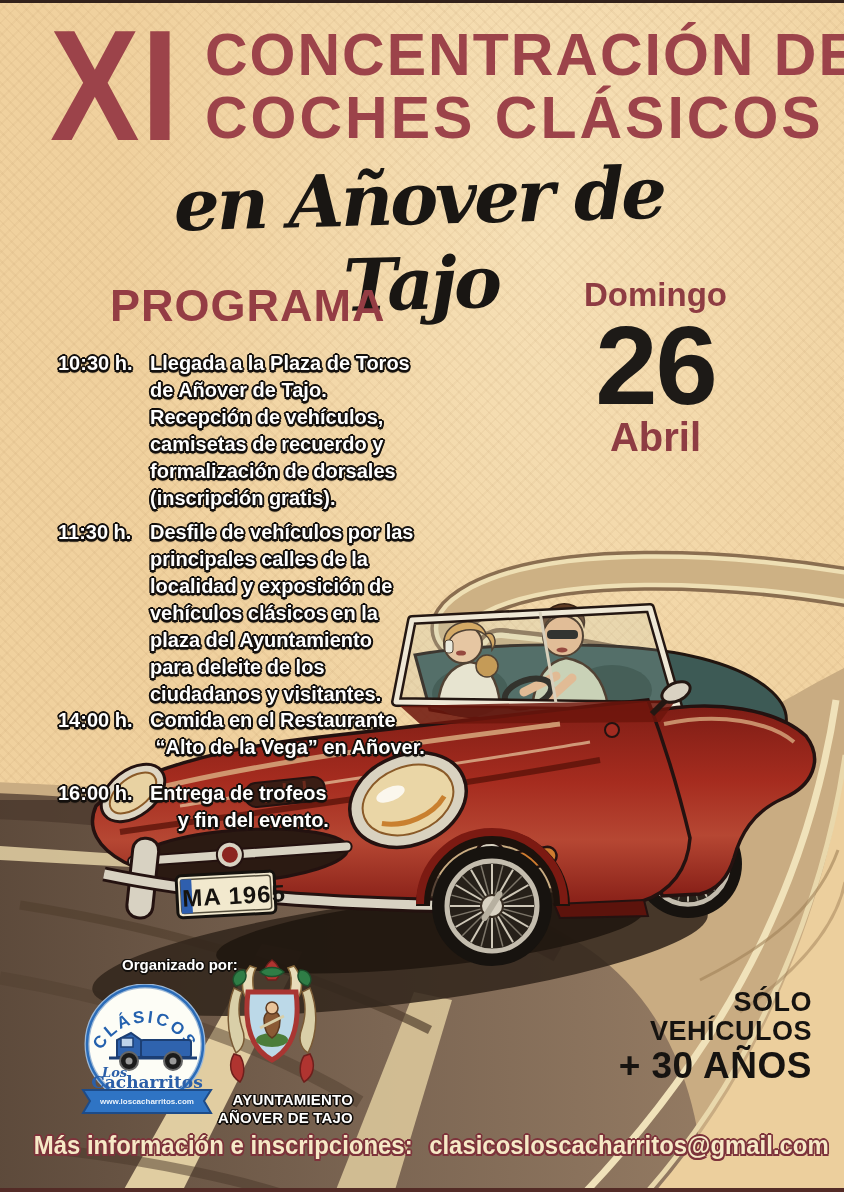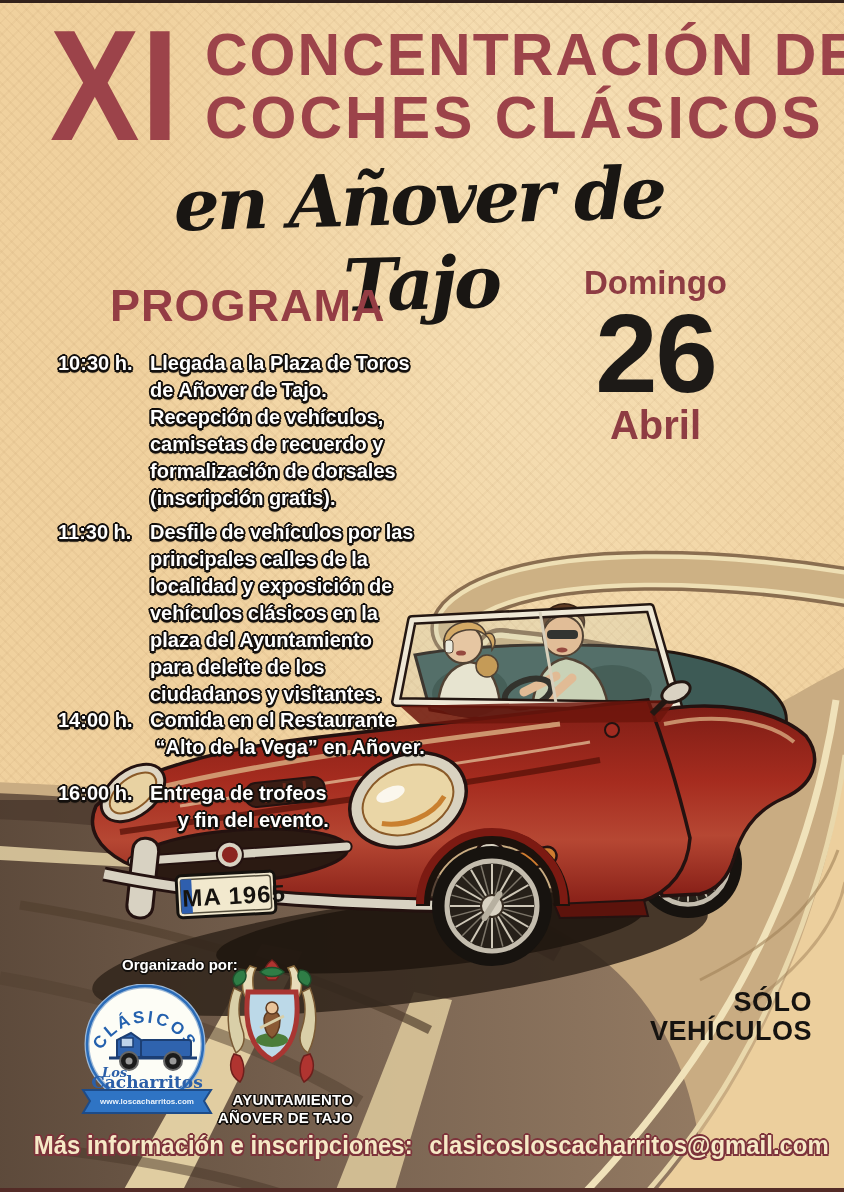--- a/index.html
+++ b/index.html
@@ -42,21 +42,21 @@
   .pitem .body{position:absolute; left:92px; top:0;}
   .o2{ text-shadow:
       2px 0 0 #14100d,-2px 0 0 #14100d,0 2px 0 #14100d,0 -2px 0 #14100d,
       1.5px 1.5px 0 #14100d,-1.5px 1.5px 0 #14100d,1.5px -1.5px 0 #14100d,-1.5px -1.5px 0 #14100d,
       0 3px 1px rgba(20,16,13,.85);}
   .o15{ text-shadow:
       1.5px 0 0 #14100d,-1.5px 0 0 #14100d,0 1.5px 0 #14100d,0 -1.5px 0 #14100d,
       1px 1px 0 #14100d,-1px 1px 0 #14100d,1px -1px 0 #14100d,-1px -1px 0 #14100d;}
 
   
-  .dateblock{left:558px; top:264px; width:195px; text-align:center;}
+  .dateblock{left:558px; top:276px; width:195px; text-align:center;}
   .dateblock .weekday{font-size:33px; font-weight:700; color:#8e3c43;}
   .dateblock .day{font-size:112px; font-weight:800; color:#1d1a17; line-height:100px; margin-top:2px; letter-spacing:-2px;}
   .dateblock .month{font-size:40px; font-weight:700; color:#8e3c43; line-height:42px;}
   .dateblock .week{font-size:17px; font-weight:800; color:#1d1a17; line-height:19px; letter-spacing:.5px; margin-top:12px; white-space:pre;}
 
   
   .organizado{left:82px; top:956px; font-size:15px; font-weight:700; color:#fff;margin-left:40px;}
   .clublogo{position:absolute; left:78px; top:984px; z-index:3;}
   .crest{position:absolute; left:220px; top:958px; z-index:3;}
   .council{left:188px; top:1091px; width:165px; text-align:right; font-size:15px; font-weight:800;
@@ -336,20 +336,21 @@
     <path d="M 44,62 C 44,50 60,50 60,62 C 60,72 56,78 52,80 C 48,78 44,72 44,62 Z" fill="#8a5a35" stroke="#5d3a20" stroke-width="1.5"></path>
     <circle cx="52" cy="50" r="6" fill="#e9c49a" stroke="#5d3a20" stroke-width="1.5"></circle>
     <path d="M 40,70 L 64,58" stroke="#d9cfa8" stroke-width="3"></path>
   </svg>
   <div class="txt council o15">AYUNTAMIENTO
 AÑOVER DE TAJO</div>
 
   <div class="txt restrict">
     <div class="r1">SÓLO</div>
     <div class="r2">VEHÍCULOS</div>
+    <div class="r3">+ 30 AÑOS</div>
   </div>
 
   <div class="txt footer">
     <span>Más información e inscripciones:</span><span class="email">clasicosloscacharritos@gmail.com</span>
   </div>
 
   <div class="edge bottom"></div>
 </div>
 
 </body></html>

